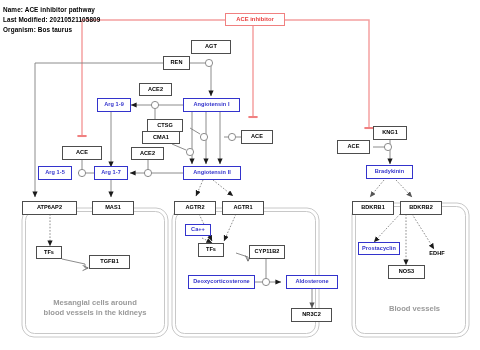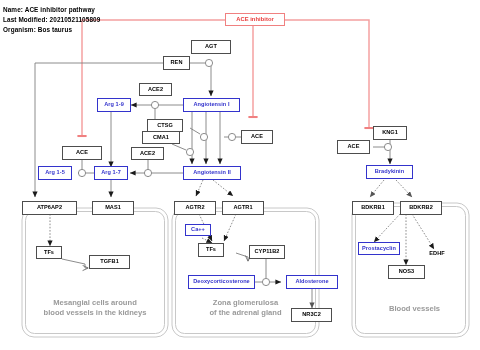--- a/index.html
+++ b/index.html
@@ -245,18 +245,16 @@
 
   <div class="node blue" style="left:358px; top:242px; width:42px; height:13px;">Prostacyclin</div>
 
   <div class="node" style="left:388px; top:265px; width:37px; height:14px;">NOS3</div>
 
   <div class="node plain" style="left:424px; top:248px; width:26px; height:11px;">EDHF</div>
 
   <div class="cluster-label" style="left:24px; top:298px; width:142px;">Mesangial cells around
 blood vessels in the kidneys</div>
 
-  <div class="cluster-label" style="left:174px; top:298px; width:143px;">Zona glomerulosa
-of the adrenal gland</div>
 
   <div class="cluster-label" style="left:358px; top:304px; width:113px;">Blood vessels</div>
 
 </div>
 
 </body></html>

